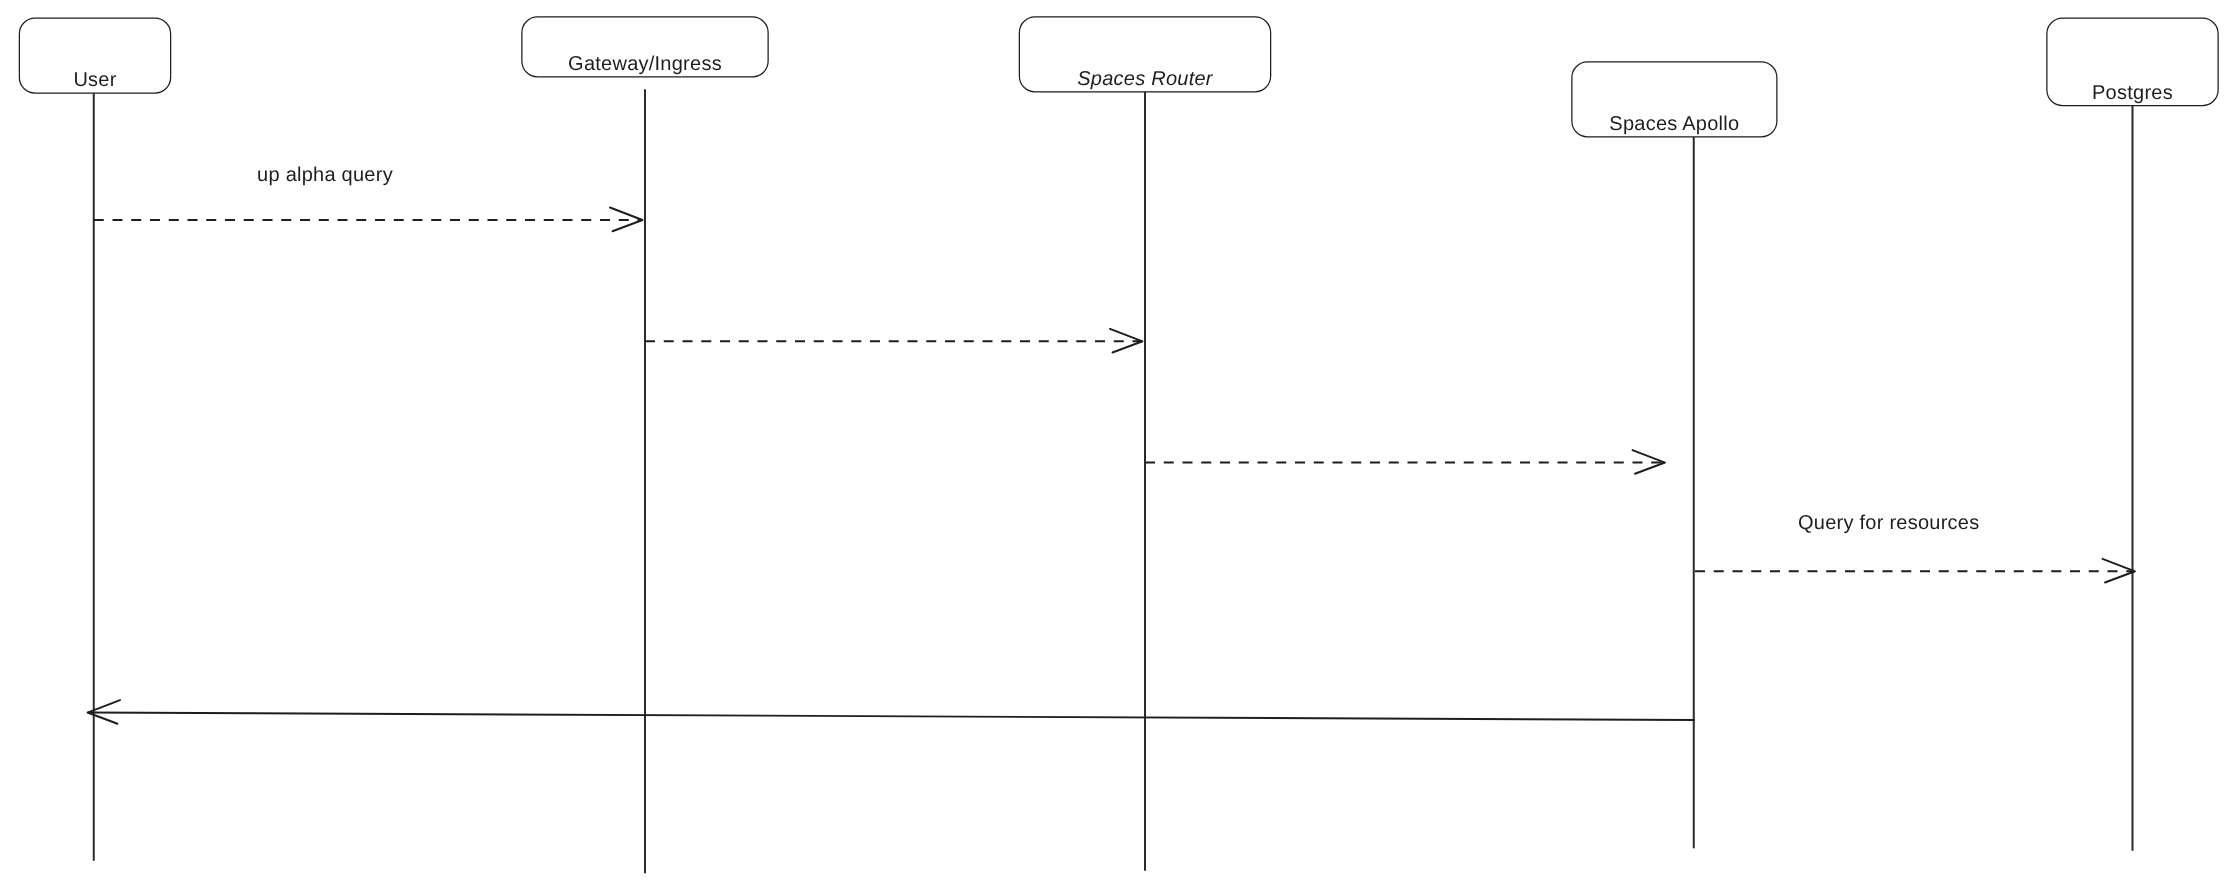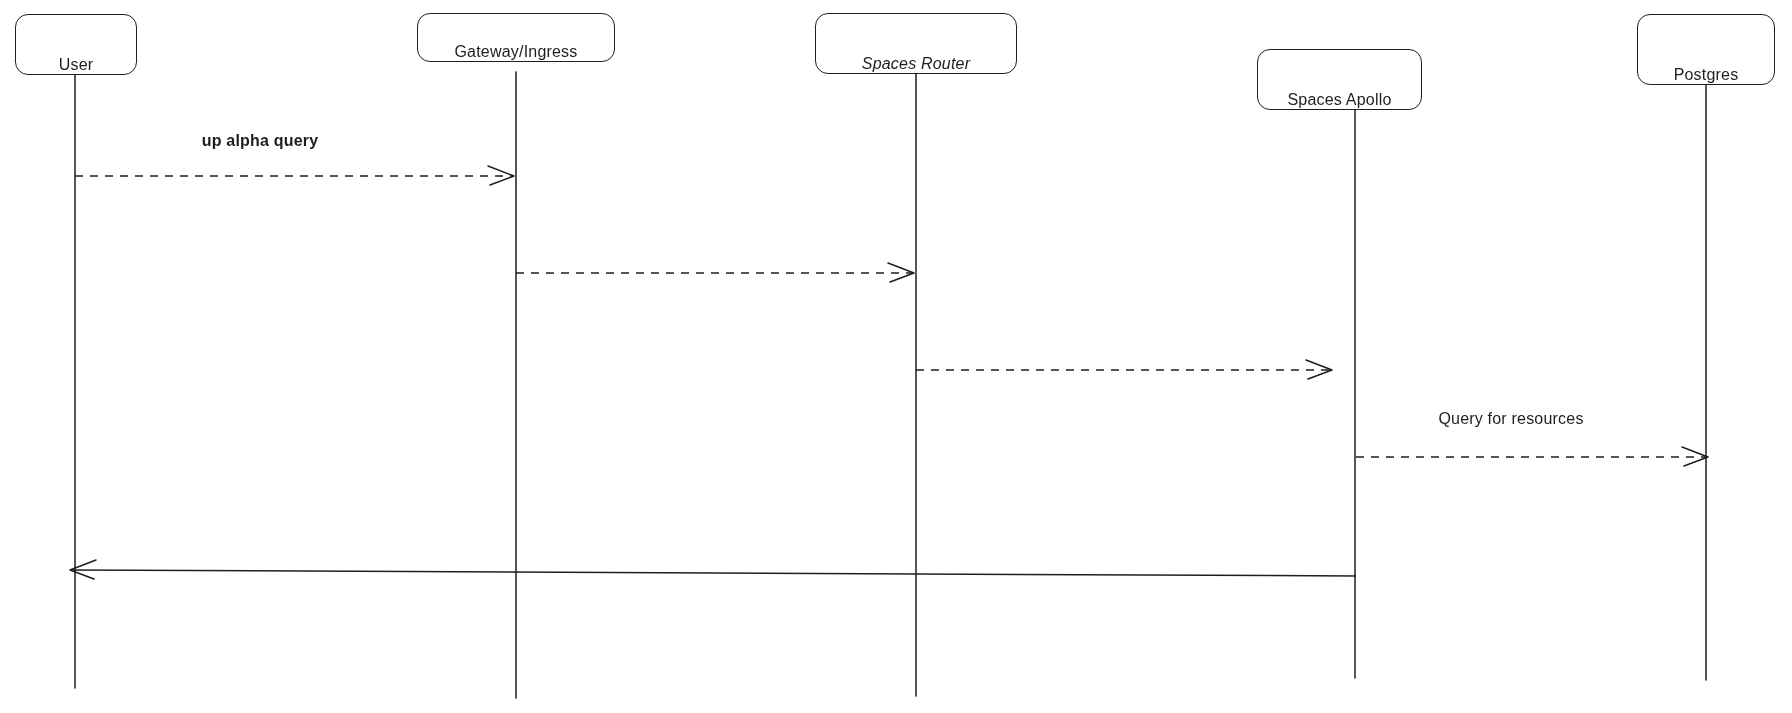--- a/index.html
+++ b/index.html
@@ -81,21 +81,21 @@
       <line x1="516" y1="273" x2="914" y2="273" class="msg-line dashed"></line>
       <polyline points="888,263 914,273 890,282" class="arrow-head"></polyline>
       <line x1="916" y1="370" x2="1332" y2="370" class="msg-line dashed"></line>
       <polyline points="1306,360 1332,370 1308,379" class="arrow-head"></polyline>
       <line x1="1356" y1="457" x2="1708" y2="457" class="msg-line dashed"></line>
       <polyline points="1682,447 1708,457 1684,466" class="arrow-head"></polyline>
       <line x1="1356" y1="576" x2="70" y2="570" class="msg-line"></line>
       <polyline points="96,560 70,570 94,579" class="arrow-head"></polyline>
     </svg>
   <div id="shape-layer">
-      <div class="message-label" style="left: 260px; top: 141px; font-weight: bold;">up alpha query</div>
+      <div class="message-label" style="left: 260px; top: 141px;">up alpha query</div>
       <div class="message-label" style="left: 1511px; top: 419px; text-align: right;">Query for resources</div>
       <div class="actor-box" style="left: 15px; top: 14px; width: 122px; height: 61px;">
         <span class="actor-label">User</span>
       </div>
       <div class="actor-box" style="left: 417px; top: 13px; width: 198px; height: 49px;">
         <span class="actor-label">Gateway/Ingress</span>
       </div>
       <div class="actor-box" style="left: 815px; top: 13px; width: 202px; height: 61px; font-style: italic;">
         <span class="actor-label">Spaces Router</span>
       </div>

